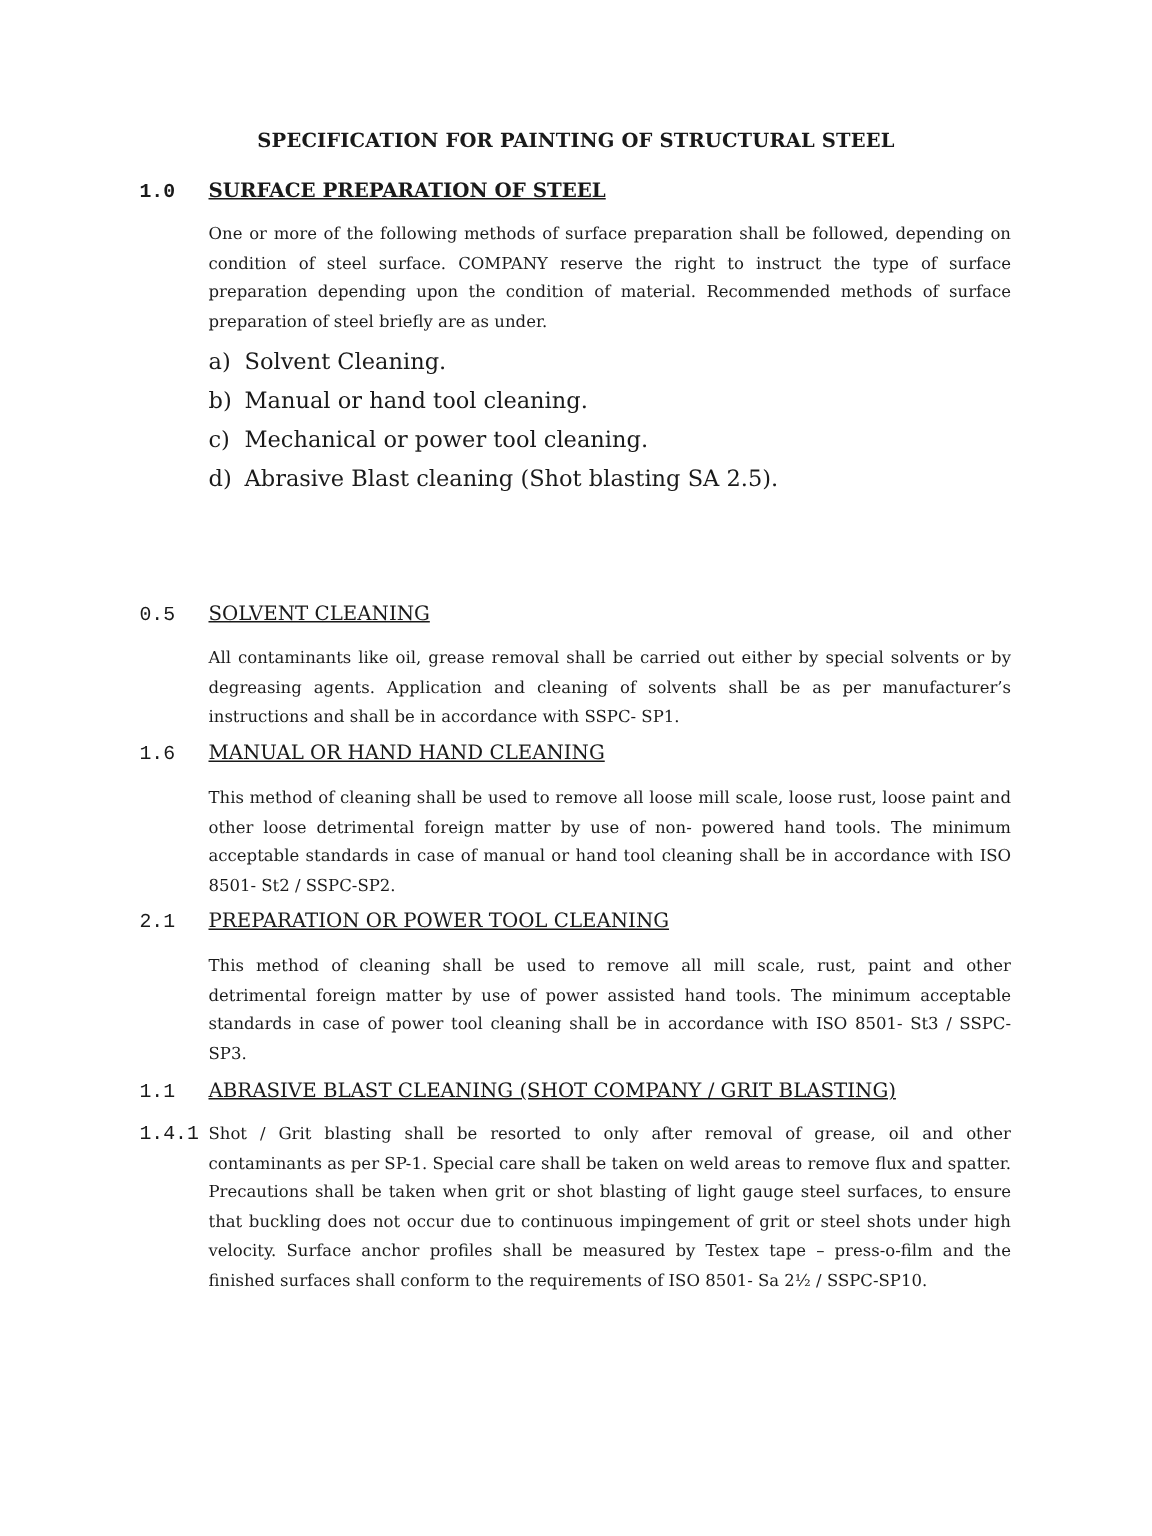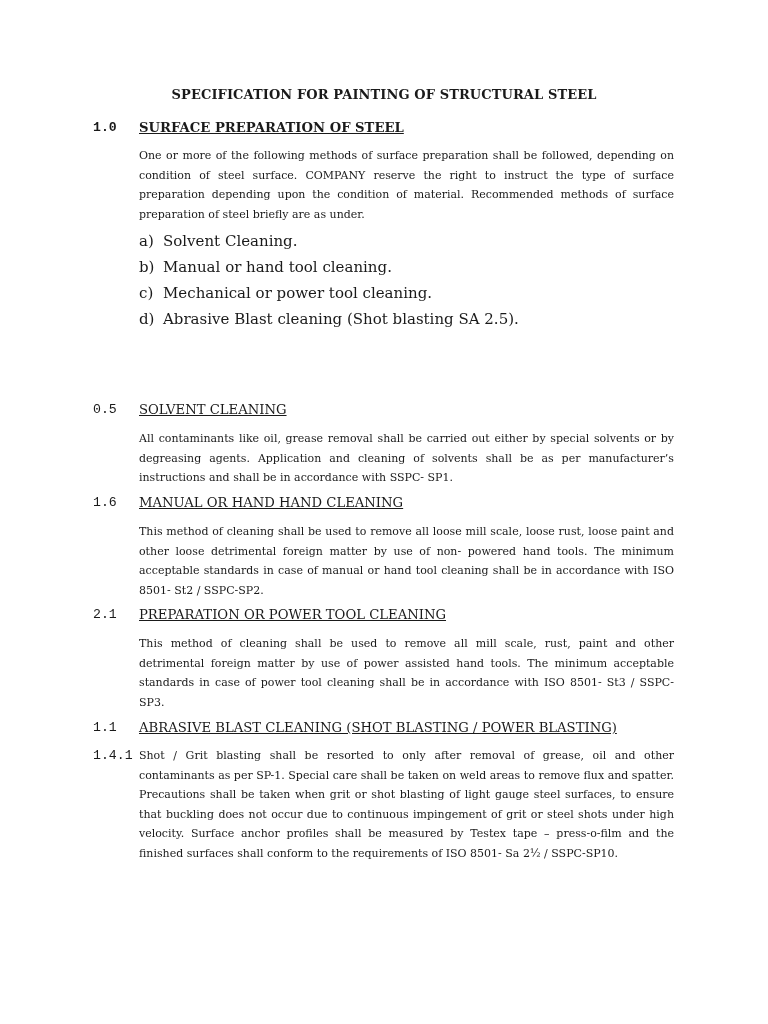--- a/index.html
+++ b/index.html
@@ -58,21 +58,21 @@
   <div class="para" style="top:522px;">This method of cleaning shall be used to remove all loose mill scale, loose rust, loose paint and other loose detrimental foreign matter by use of non- powered hand tools. The minimum acceptable standards in case of manual or hand tool cleaning shall be in accordance with ISO 8501- St2 / SSPC-SP2.</div>
 
   <div class="row" style="top:607px;">
     <span class="num">2.1</span>
     <span class="txt">PREPARATION OR POWER TOOL CLEANING</span>
   </div>
   <div class="para" style="top:634px;">This method of cleaning shall be used to remove all mill scale, rust, paint and other detrimental foreign matter by use of power assisted hand tools. The minimum acceptable standards in case of power tool cleaning shall be in accordance with ISO 8501- St3 / SSPC-SP3.</div>
 
   <div class="row" style="top:720px;">
     <span class="num">1.1</span>
-    <span class="txt">ABRASIVE BLAST CLEANING (SHOT BLASTING / POWER BLASTING)</span>
+    <span class="txt">ABRASIVE BLAST CLEANING (SHOT COMPANY / GRIT BLASTING)</span>
   </div>
 
   <div class="row" style="top:748px;">
     <span class="num">1.4.1</span>
   </div>
   <div class="para" style="top:746px;">Shot / Grit blasting shall be resorted to only after removal of grease, oil and other contaminants as per SP-1. Special care shall be taken on weld areas to remove flux and spatter. Precautions shall be taken when grit or shot blasting of light gauge steel surfaces, to ensure that buckling does not occur due to continuous impingement of grit or steel shots under high velocity. Surface anchor profiles shall be measured by Testex tape – press-o-film and the finished surfaces shall conform to the requirements of ISO 8501- Sa 2½ / SSPC-SP10.</div>
 
 </div>
 
 </body></html>

